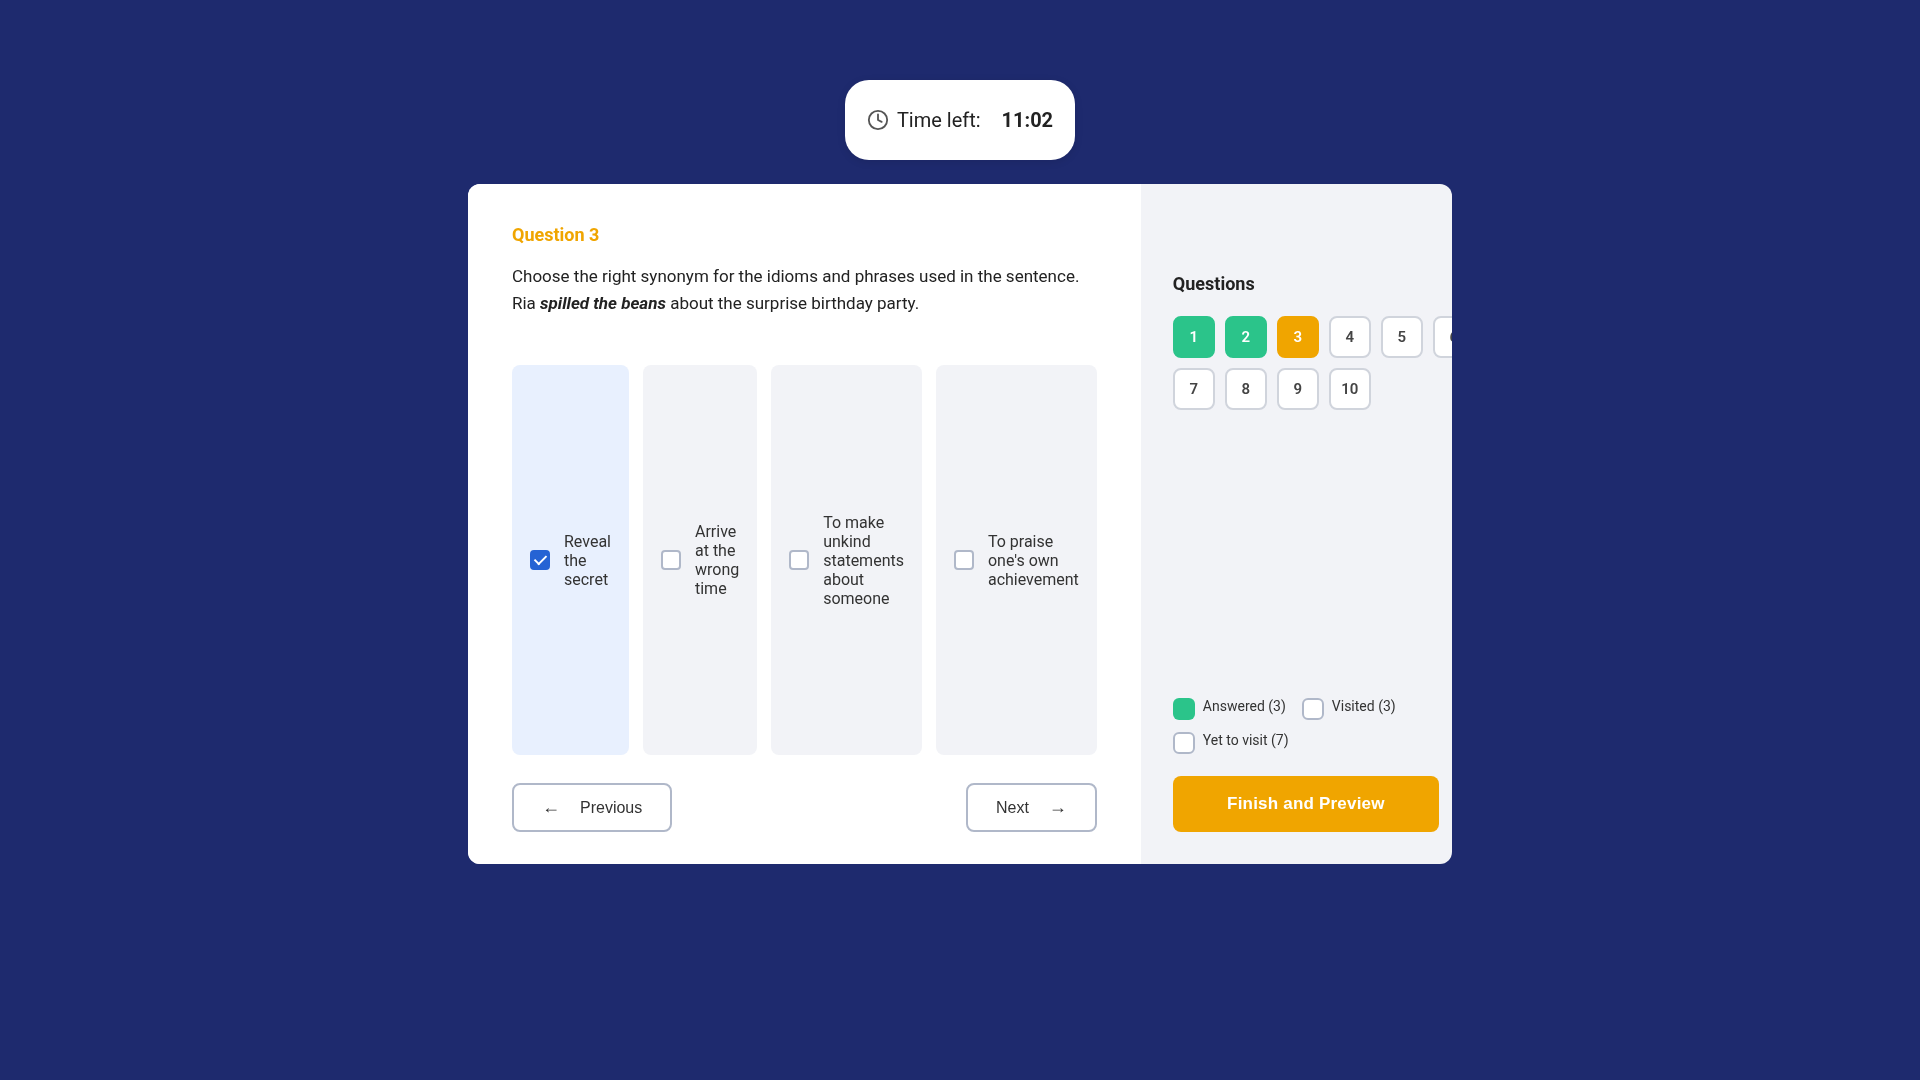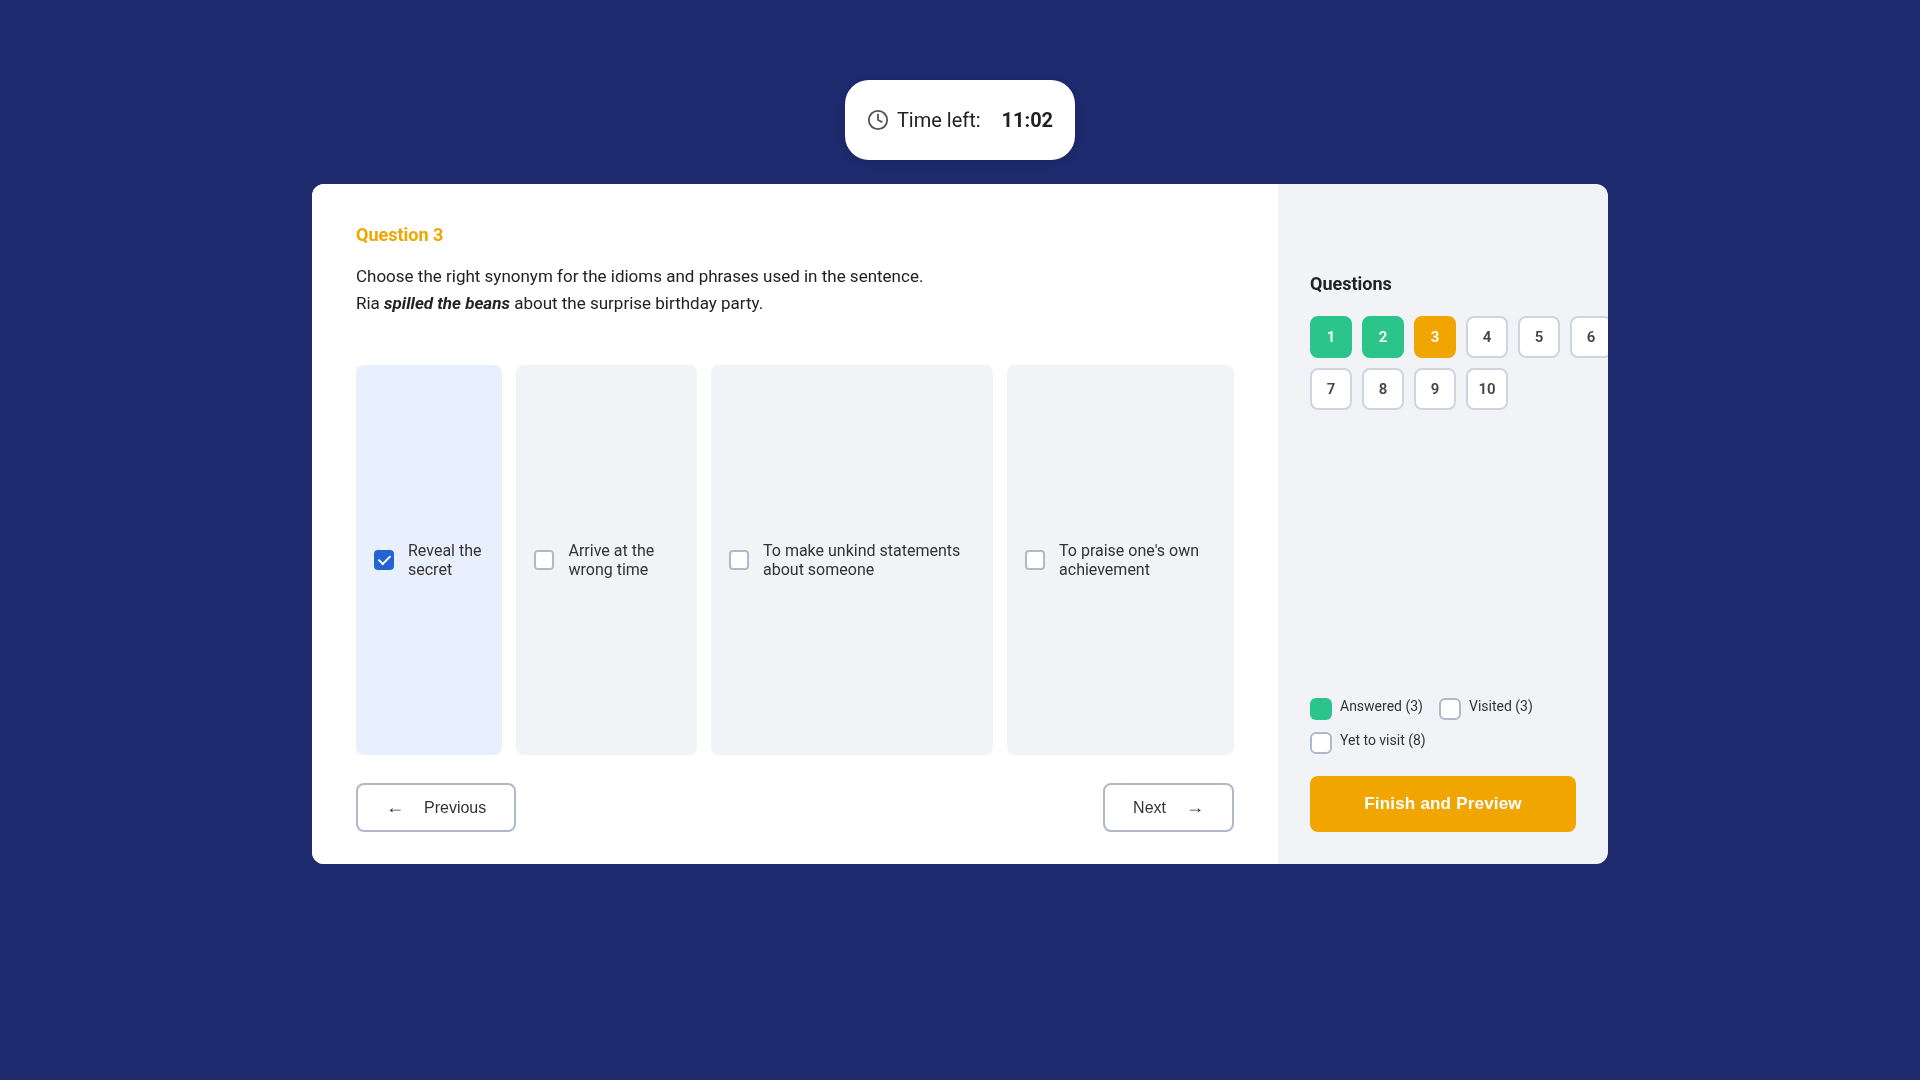--- a/index.html
+++ b/index.html
@@ -28,21 +28,21 @@
 
     .timer-icon {
       width: 22px;
       height: 22px;
       color: #555;
     }
 
     .main-card {
       background: #f2f3f7;
       border-radius: 12px;
-      width: 1296px;
+      width: 984px;
       display: flex;
       flex-direction: row;
       min-height: 680px;
       overflow: hidden;
     }
 
     .question-section {
       background: #fff;
       flex: 1;
       padding: 40px 44px 0 44px;
@@ -337,21 +337,21 @@
           <span>Answered (3)</span>
         </div>
         <div class="legend-item">
           <div class="legend-dot visited"></div>
           <span>Visited (3)</span>
         </div>
       </div>
       <div class="legend-row">
         <div class="legend-item">
           <div class="legend-dot yet"></div>
-          <span>Yet to visit (8)</span>
+          <span>Yet to visit (7)</span>
         </div>
       </div>
     </div>
 
     <button class="finish-btn">
       <span>Finish and Preview</span>
     </button>
   </div>
 
 </div>

